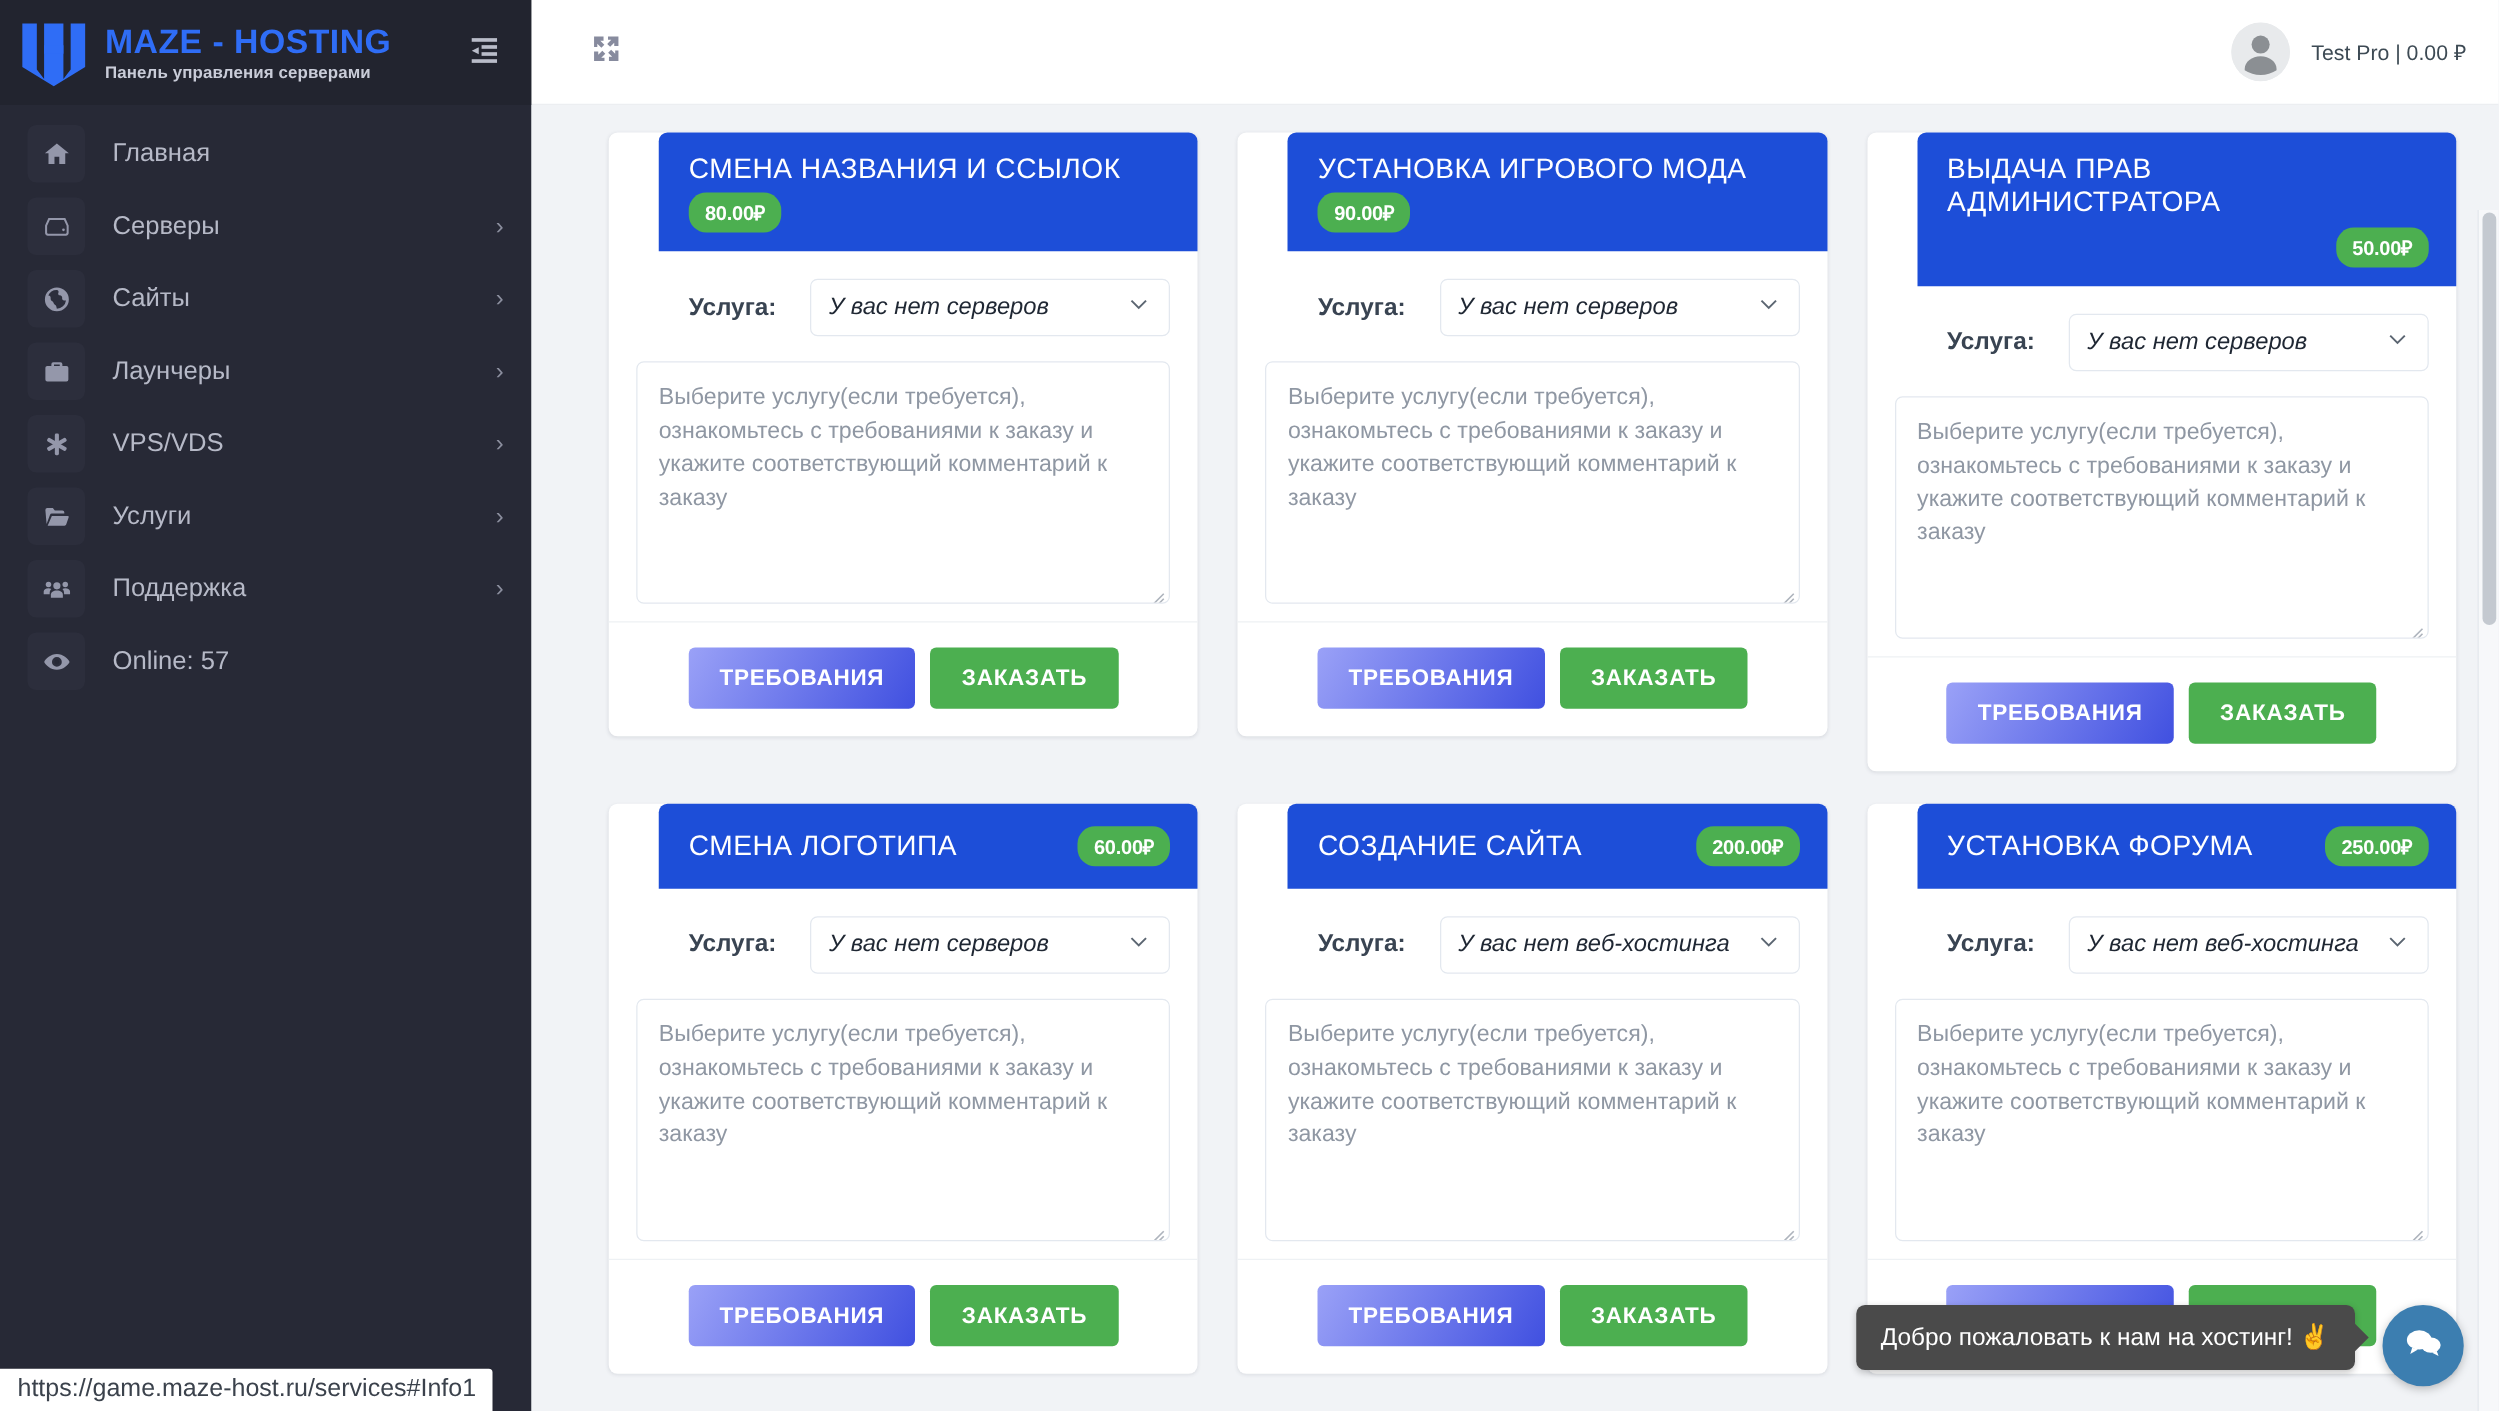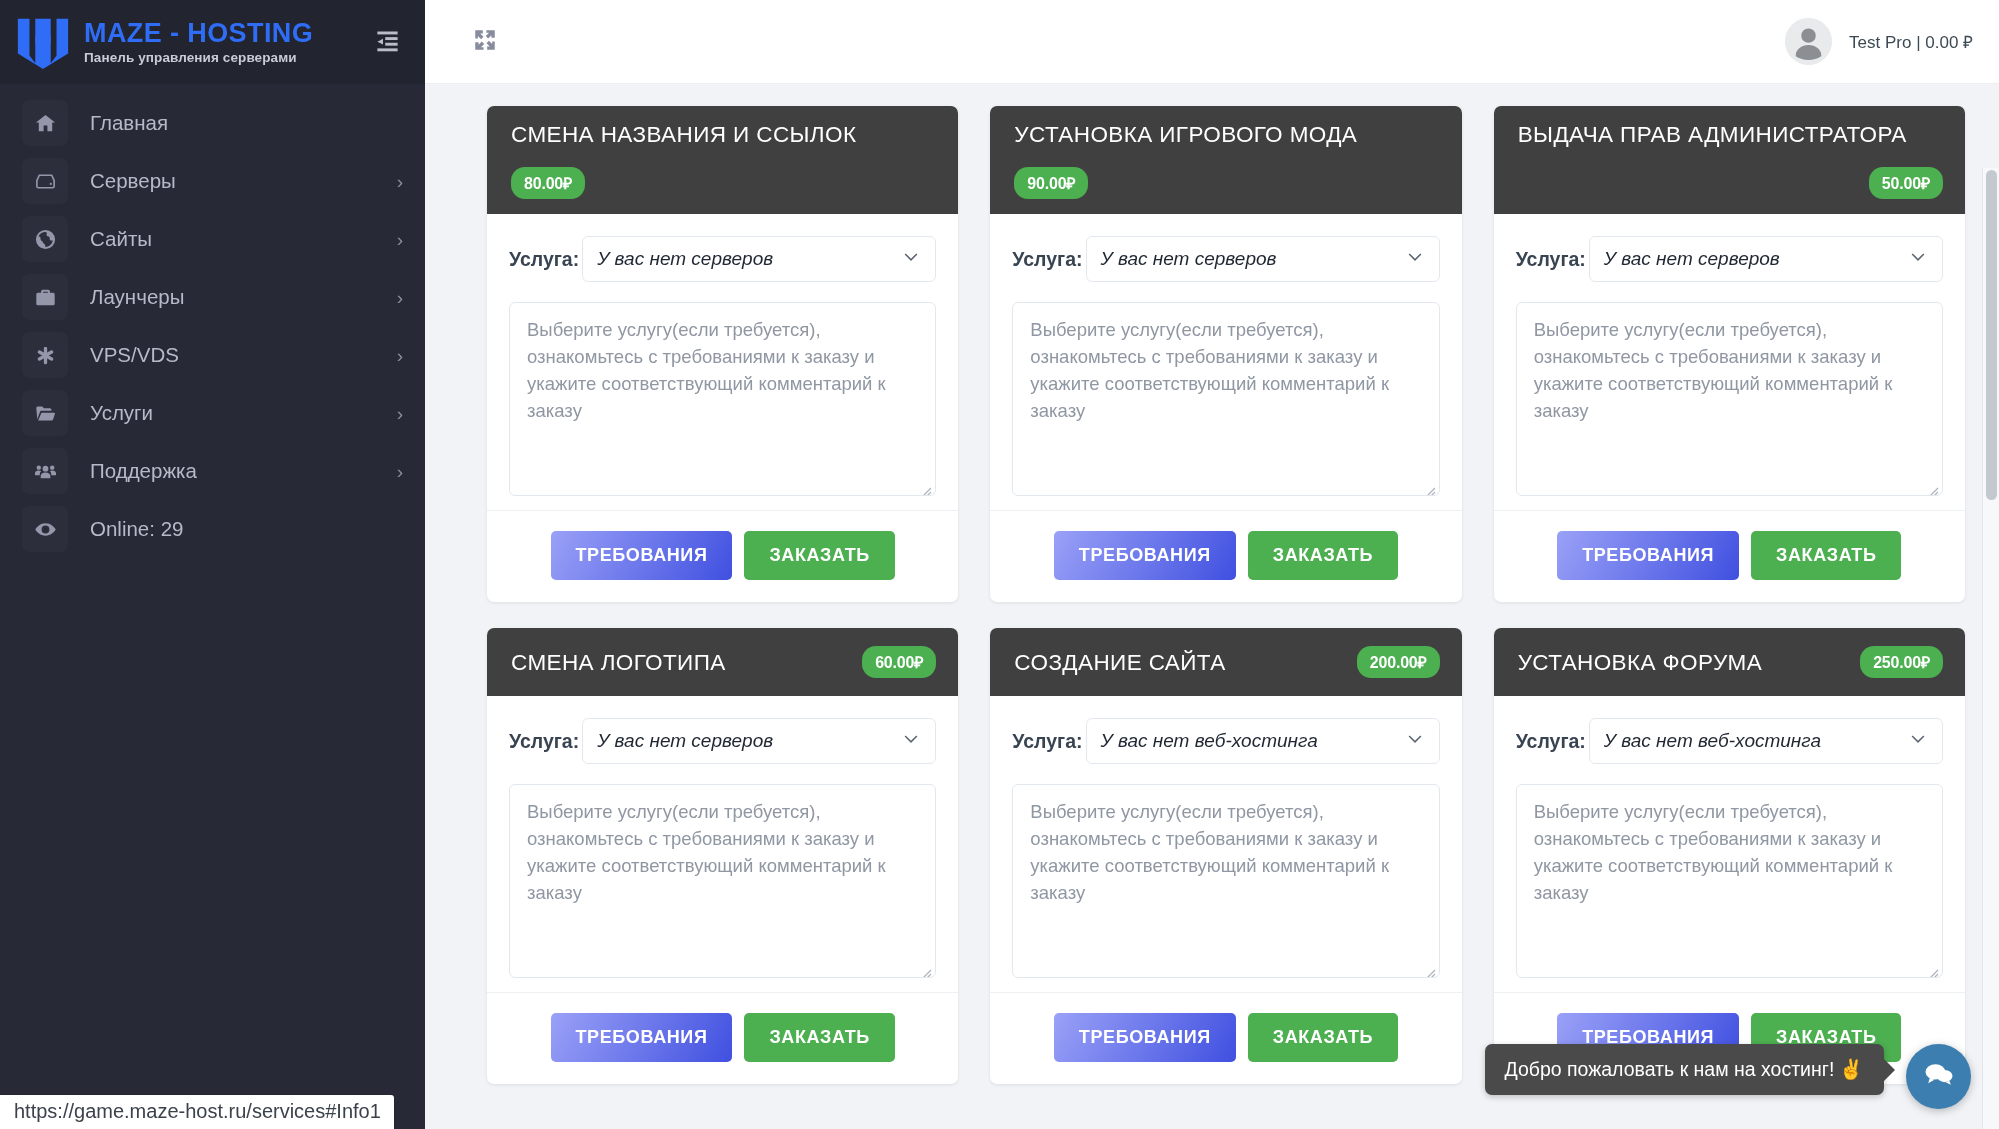--- a/index.html
+++ b/index.html
@@ -89,40 +89,40 @@
   }
 
   
   .card {
     background: #ffffff; border-radius: 7px;
     box-shadow: 0 1px 3px rgba(40,50,70,.10);
     display: flex; flex-direction: column;
     align-self: start;
   }
   .card-head {
-    background: #404040; border-radius: 7px 7px 0 0;
+    background: #1d4ed8; border-radius: 7px 7px 0 0;
     padding: 15px 22px 15px 24px;
     display: flex; align-items: center; flex-wrap: wrap;
-    gap: 19px; min-height: 68px;
+    gap: 6px; min-height: 68px; margin-left: 40px;
   }
   .card-title {
     color: #ffffff; font-size: 22.5px; letter-spacing: .4px;
     line-height: 1.22; flex: 1 1 auto; min-width: 0;
   }
   .price-badge {
     background: #4caf50; color: #ffffff;
     font-size: 16px; font-weight: bold; letter-spacing: -.2px;
     padding: 5px 13px; border-radius: 14px;
     white-space: nowrap; flex: 0 0 auto;
   }
   .card-head.wrapped { flex-direction: column; align-items: stretch; }
   .card-head.wrapped .price-badge { align-self: flex-end; }
 
   .card-body { padding: 22px 22px 0 22px; }
-  .svc-row { display: flex; align-items: center; gap: 3px; }
+  .svc-row { display: flex; align-items: center; gap: 27px; margin-left: 42px; }
   .svc-label {
     font-size: 19.5px; font-weight: bold; color: #394452;
     white-space: nowrap;
   }
   .svc-select {
     flex: 1; height: 46px;
     border: 1px solid #e3e8ef; border-radius: 6px;
     background: #ffffff; color: #1f2733; font-size: 19px;
     padding: 0 38px 0 14px;
     display: flex; align-items: center;
@@ -317,21 +317,21 @@
       </div>
 
 
       <div class="nav-item">
         <span class="nav-icon">
           <svg viewBox="0 0 24 24" width="23" height="23" fill="currentColor">
             <path d="M12 5.5C6.8 5.5 2.6 9.4 1.4 12c1.2 2.6 5.4 6.5 10.6 6.5S21.4 14.6 22.6 12C21.4 9.4 17.2 5.5 12 5.5Zm0 10.6A4.1 4.1 0 1 1 12 7.9a4.1 4.1 0 0 1 0 8.2Z"></path>
             <circle cx="12" cy="12" r="2" fill="#272936"></circle>
           </svg>
         </span>
-        <span class="nav-label">Online: 29</span>
+        <span class="nav-label">Online: 57</span>
         <span class="nav-caret"></span>
       </div>
 
     </nav>
   </aside>
 
   <div class="main">
 
     <header class="topbar">
       <div class="expand-btn">

